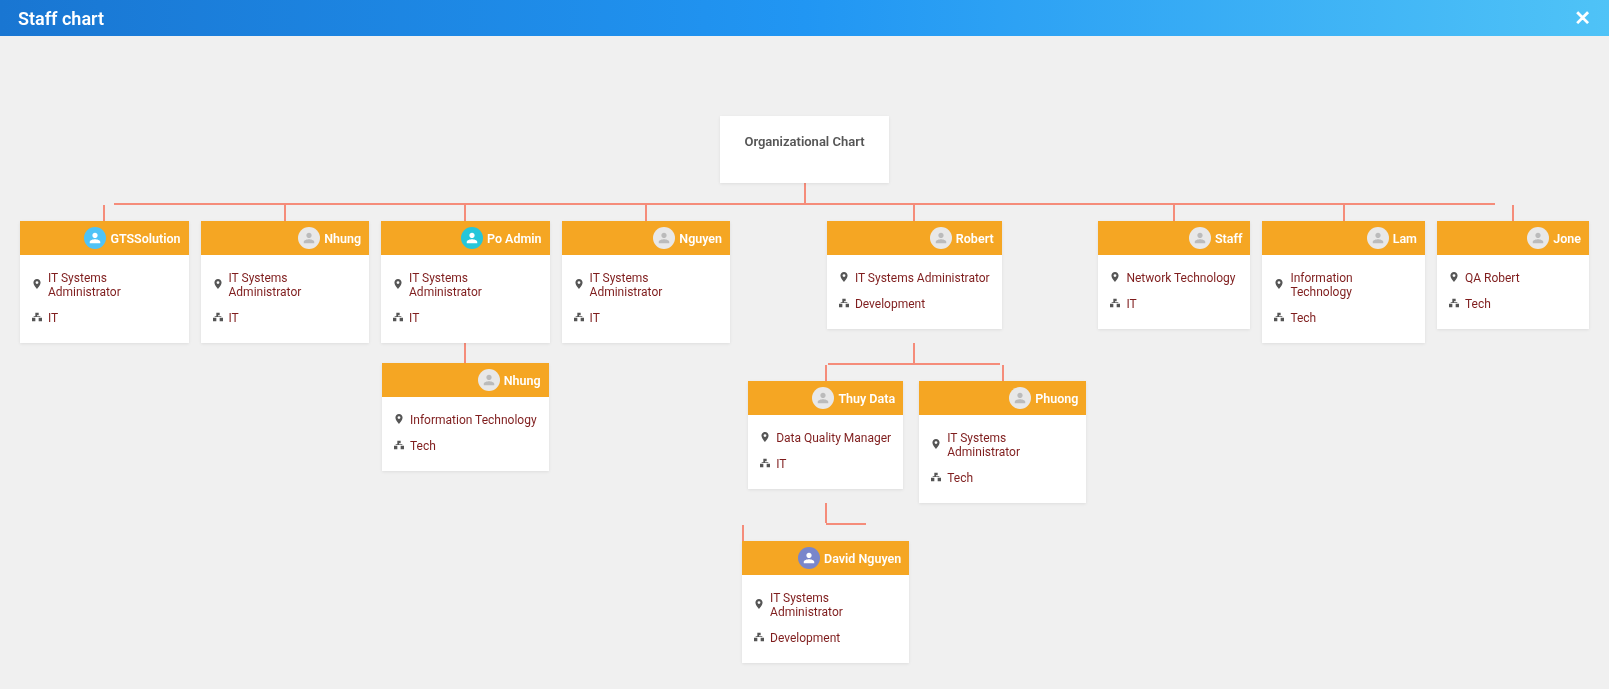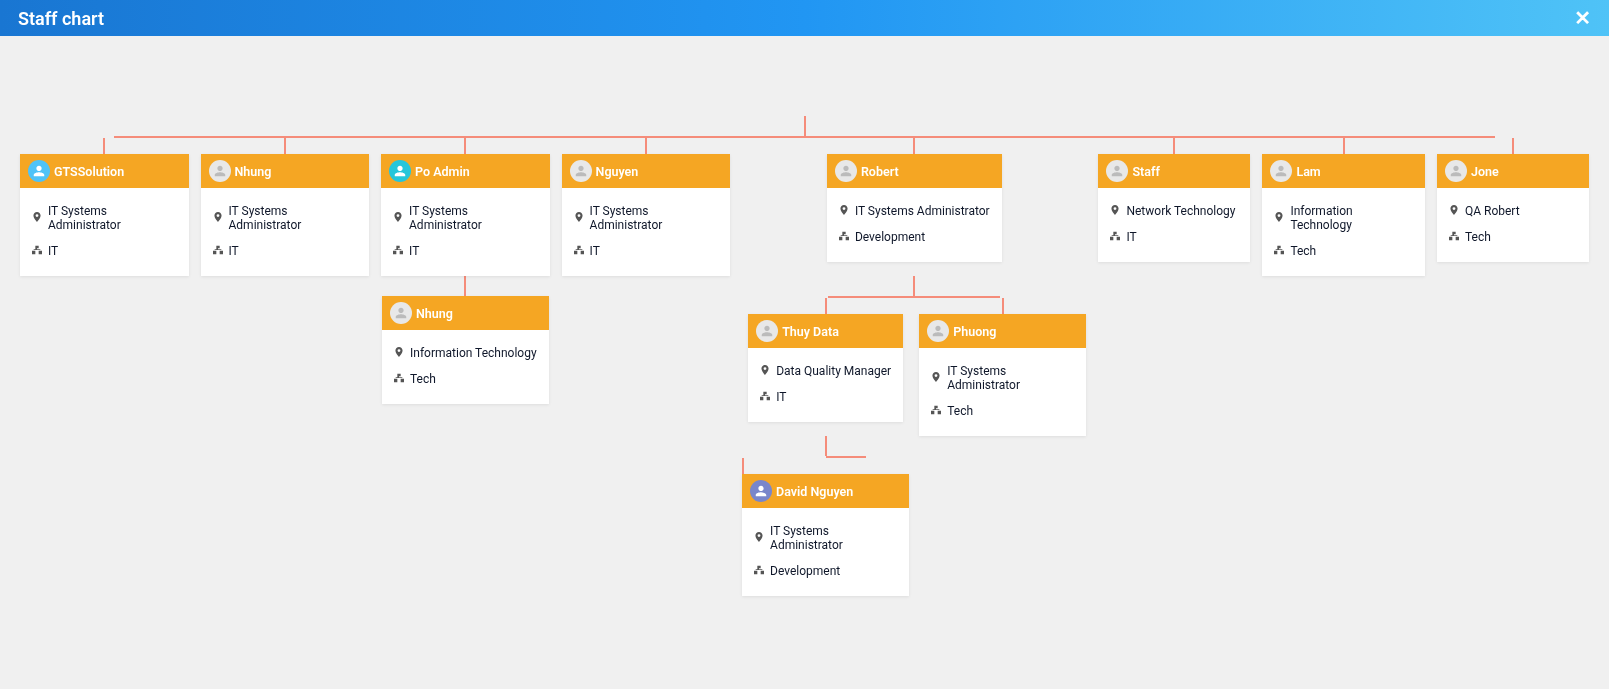--- a/index.html
+++ b/index.html
@@ -32,36 +32,36 @@
     .node-root { padding: 18px 24px 34px; text-align: center; color: #555; font-size: 13px; font-weight: 600; min-width: 160px; }
     .node-head {
       background: #f5a623;
       color: #fff;
       padding: 6px 8px;
       text-align: center;
       font-size: 12.5px;
       font-weight: 600;
       display: flex;
       align-items: center;
-      justify-content: flex-start;
+      justify-content: flex-end;
       gap: 4px;
       min-height: 34px;
     }
     .avatar {
       width: 22px; height: 22px; border-radius: 50%;
       background: #e8e8e8;
       display: inline-flex; align-items: center; justify-content: center;
       flex-shrink: 0;
     }
     .avatar svg { width: 14px; height: 14px; fill: #bbb; }
     .avatar.c1 { background: #4fc3f7; } .avatar.c1 svg { fill: #fff; }
     .avatar.c2 { background: #26c6da; } .avatar.c2 svg { fill: #fff; }
     .avatar.c3 { background: #7986cb; } .avatar.c3 svg { fill: #fff; }
     
-    .node-body { padding: 10px 12px 12px; font-size: 12px; color: #0f172a; }
+    .node-body { padding: 10px 12px 12px; font-size: 12px; color: #7f1d1d; }
     .row { display: flex; align-items: center; gap: 6px; padding: 6px 0; }
     .row svg { width: 10px; height: 10px; fill: #555; flex-shrink: 0; }
     
     
     .vline { width: 2px; height: 20px; background: #f58c7a; margin: 0 auto; }
     .hline-row td { height: 2px; padding: 0; }
     .hline-row .line { background: #f58c7a; height: 2px; }
     .hspace { padding: 0 4px !important; }
     
     .down-short { width:2px; height:16px; background:#f58c7a; margin:0 auto; }
@@ -71,20 +71,27 @@
 
 <div class="header">
   <span>Staff chart</span>
   <span class="close-btn">✕</span>
 </div>
 
 <div class="chart-wrap">
 <table class="org">
 
   <tbody>
+        <tr>
+          <td colspan="17">
+    <div class="node node-root">
+      <span>Organizational Chart</span>
+    </div>
+  </td>
+        </tr>
 
   <tr>
           <td colspan="17">
             <div class="vline"></div>
           </td>
         </tr>
 
   <tr>
           <td colspan="17">
     <table style="width:100%; border-collapse:collapse;">

